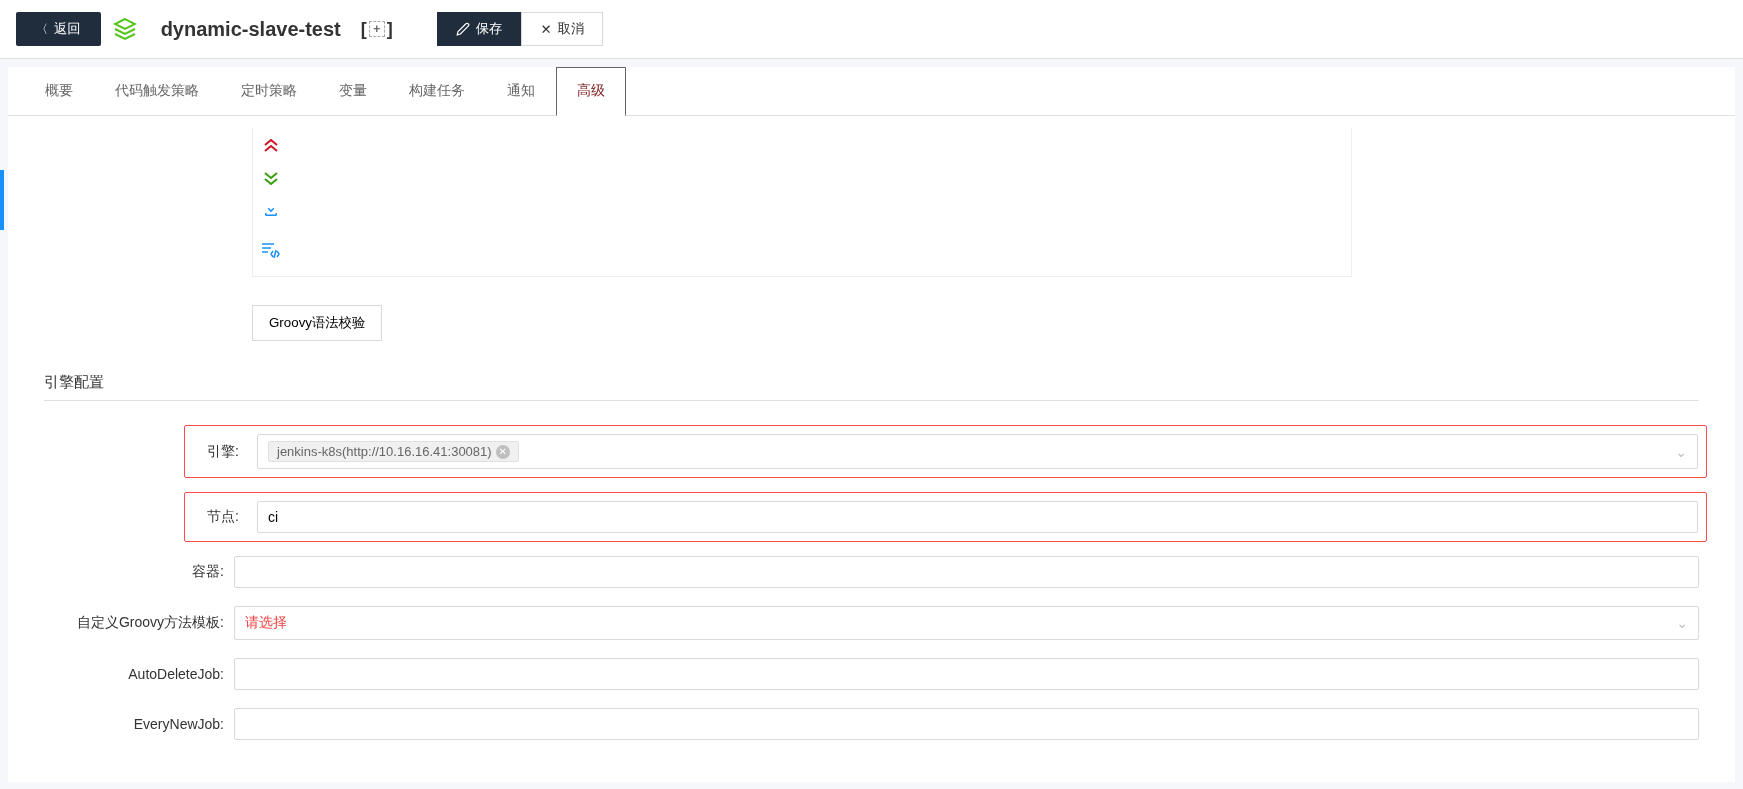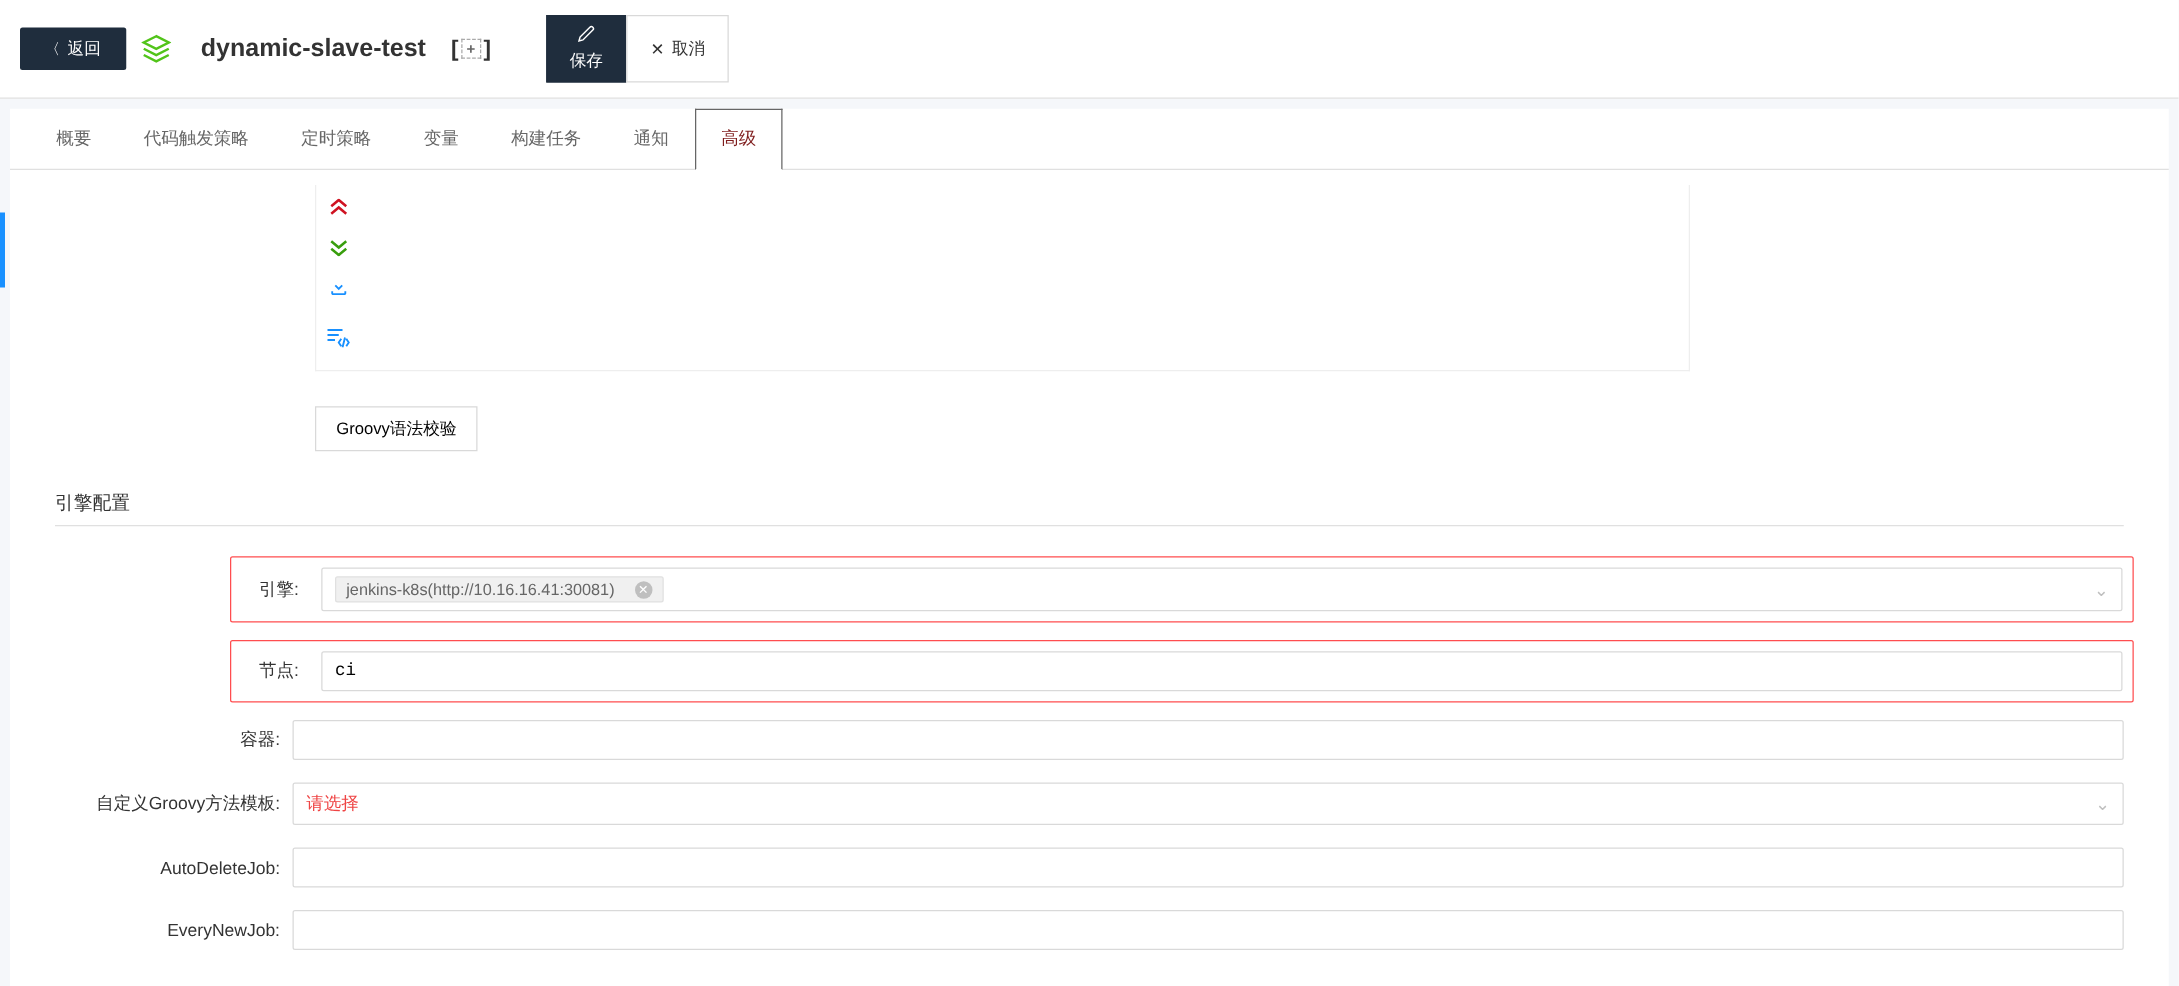--- a/index.html
+++ b/index.html
@@ -7,40 +7,40 @@
 .sidebar-strip { position: fixed; left: 0; top: 170px; width: 4px; height: 60px; background: #1890ff; }
 .header { background: #fff; border-bottom: 1px solid #e0e0e0; padding: 12px 16px; display: flex; align-items: center; gap: 12px; }
 .back-btn { background: #1f2d3d; color: #fff; border: none; padding: 8px 20px; border-radius: 2px; cursor: pointer; display: flex; align-items: center; gap: 6px; }
 .back-btn .ch { font-size: 12px; }
 .title-section { display: flex; align-items: center; gap: 24px; }
 .layers-icon { color: #52c41a; }
 .title-text { font-size: 20px; font-weight: 600; }
 .bracket-btn { font-size: 18px; font-weight: 600; padding: 2px 8px; display: flex; align-items: center; gap: 2px; }
 .plus-box { border: 1px dashed #aaa; width: 16px; height: 16px; display: flex; align-items: center; justify-content: center; font-size: 12px; color: #666; }
 .btn-group { display: flex; margin-left: 24px; }
-.save-btn { background: #1f2d3d; color: #fff; border: 1px solid #1f2d3d; padding: 7px 18px; cursor: pointer; display: flex; align-items: center; gap: 6px; flex-direction: column; }
+.save-btn { background: #1f2d3d; color: #fff; border: 1px solid #1f2d3d; padding: 7px 18px; cursor: pointer; display: flex; align-items: center; gap: 6px; }
 .cancel-btn { background: #fff; color: #333; border: 1px solid #d9d9d9; padding: 7px 18px; cursor: pointer; display: flex; align-items: center; gap: 6px; }
 .tabs { background: #fff; border-bottom: 1px solid #e0e0e0; padding: 0 16px; display: flex; margin: 8px 8px 0 8px; }
 .tab { padding: 14px 20px; color: #666; cursor: pointer; border: 1px solid transparent; }
 .tab.active { color: #7f1d1d; border: 1px solid #666; border-bottom: 1px solid #fff; margin-bottom: -1px; background: #fff; font-weight: 500; }
 .content { background: #fff; margin: 0 8px; padding: 12px 0 24px 0; }
 .icon-toolbar { margin-left: 244px; width: 1100px; border: 1px solid #eee; border-top: none; padding: 8px 8px 16px 8px; display: flex; flex-direction: column; gap: 12px; }
 .tool-icon { width: 20px; height: 20px; display: flex; align-items: center; justify-content: center; cursor: pointer; }
 .validate-btn { margin-left: 244px; margin-top: 28px; border: 1px solid #d9d9d9; background: #fff; padding: 8px 16px; cursor: pointer; }
 .section-title { margin: 32px 0 8px 36px; font-size: 15px; font-weight: 500; }
 .divider { height: 1px; background: #e0e0e0; margin: 0 36px 24px 36px; }
 .form-row { display: flex; align-items: center; margin: 0 36px 18px 36px; }
 .form-row.highlighted { border: 1px solid #ff4d4f; border-radius: 2px; padding: 8px; margin: 0 28px 14px 176px; }
 .form-row.highlighted .form-label { width: 56px; margin-right: 8px; }
 .form-label { width: 190px; text-align: right; padding-right: 10px; font-weight: 400; }
 .form-control { flex: 1; }
 .select-box { border: 1px solid #d9d9d9; border-radius: 2px; padding: 6px 10px; min-height: 34px; display: flex; align-items: center; justify-content: space-between; background: #fff; }
-.tag { background: #f0f0f0; border: 1px solid #e0e0e0; border-radius: 2px; padding: 2px 8px; display: inline-flex; align-items: center; gap: 16px; color: #666; font-size: 13px; }
+.tag { background: #f0f0f0; border: 1px solid #e0e0e0; border-radius: 2px; padding: 2px 8px; display: inline-flex; align-items: center; gap: 4px; color: #666; font-size: 13px; }
 .tag-close { width: 14px; height: 14px; border-radius: 50%; background: #bfbfbf; color: #fff; display: flex; align-items: center; justify-content: center; font-size: 10px; cursor: pointer; }
-.input-box { border: 1px solid #d9d9d9; border-radius: 2px; padding: 7px 10px; width: 100%; font-size: 14px; outline: none; font-family: Liberation Mono, monospace; }
+.input-box { border: 1px solid #d9d9d9; border-radius: 2px; padding: 7px 10px; width: 100%; font-size: 14px; outline: none; }
 .caret { color: #bfbfbf; }
 .placeholder { color: #ef4444; }
 svg { display: block; }
 </style>
 </head>
 <body>
 
 <div class="sidebar-strip"></div>
 
 <div class="header">

